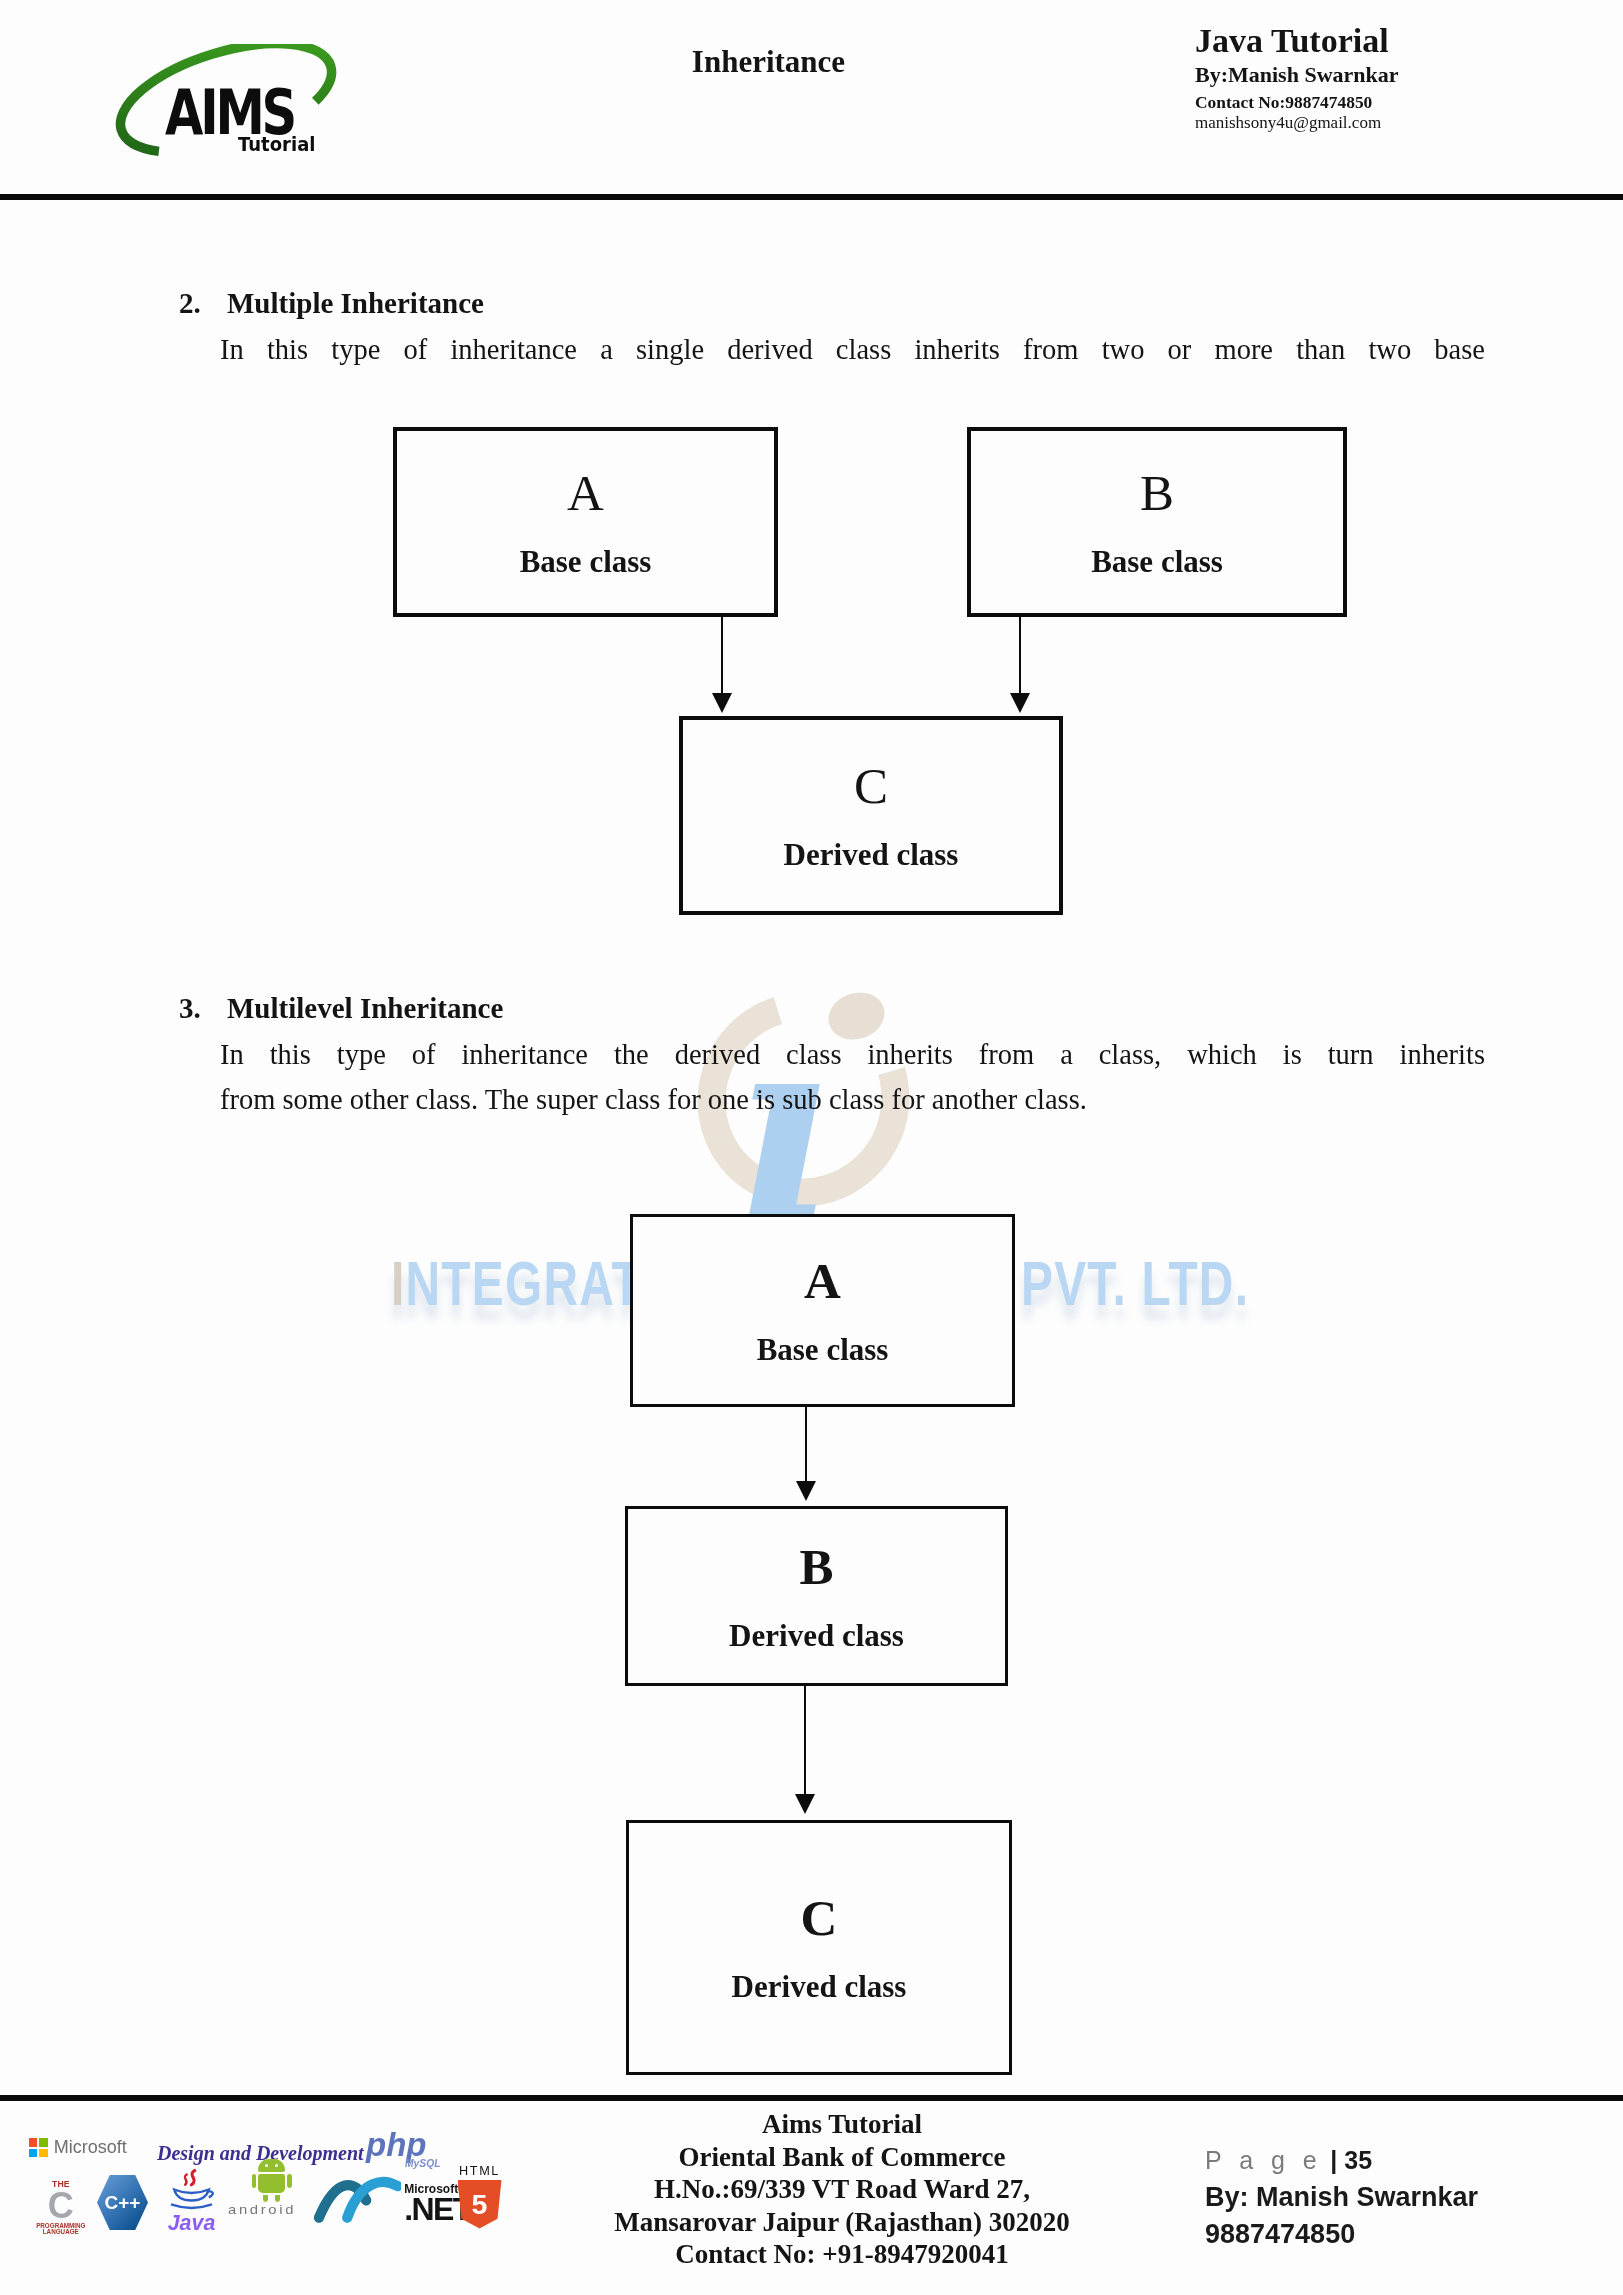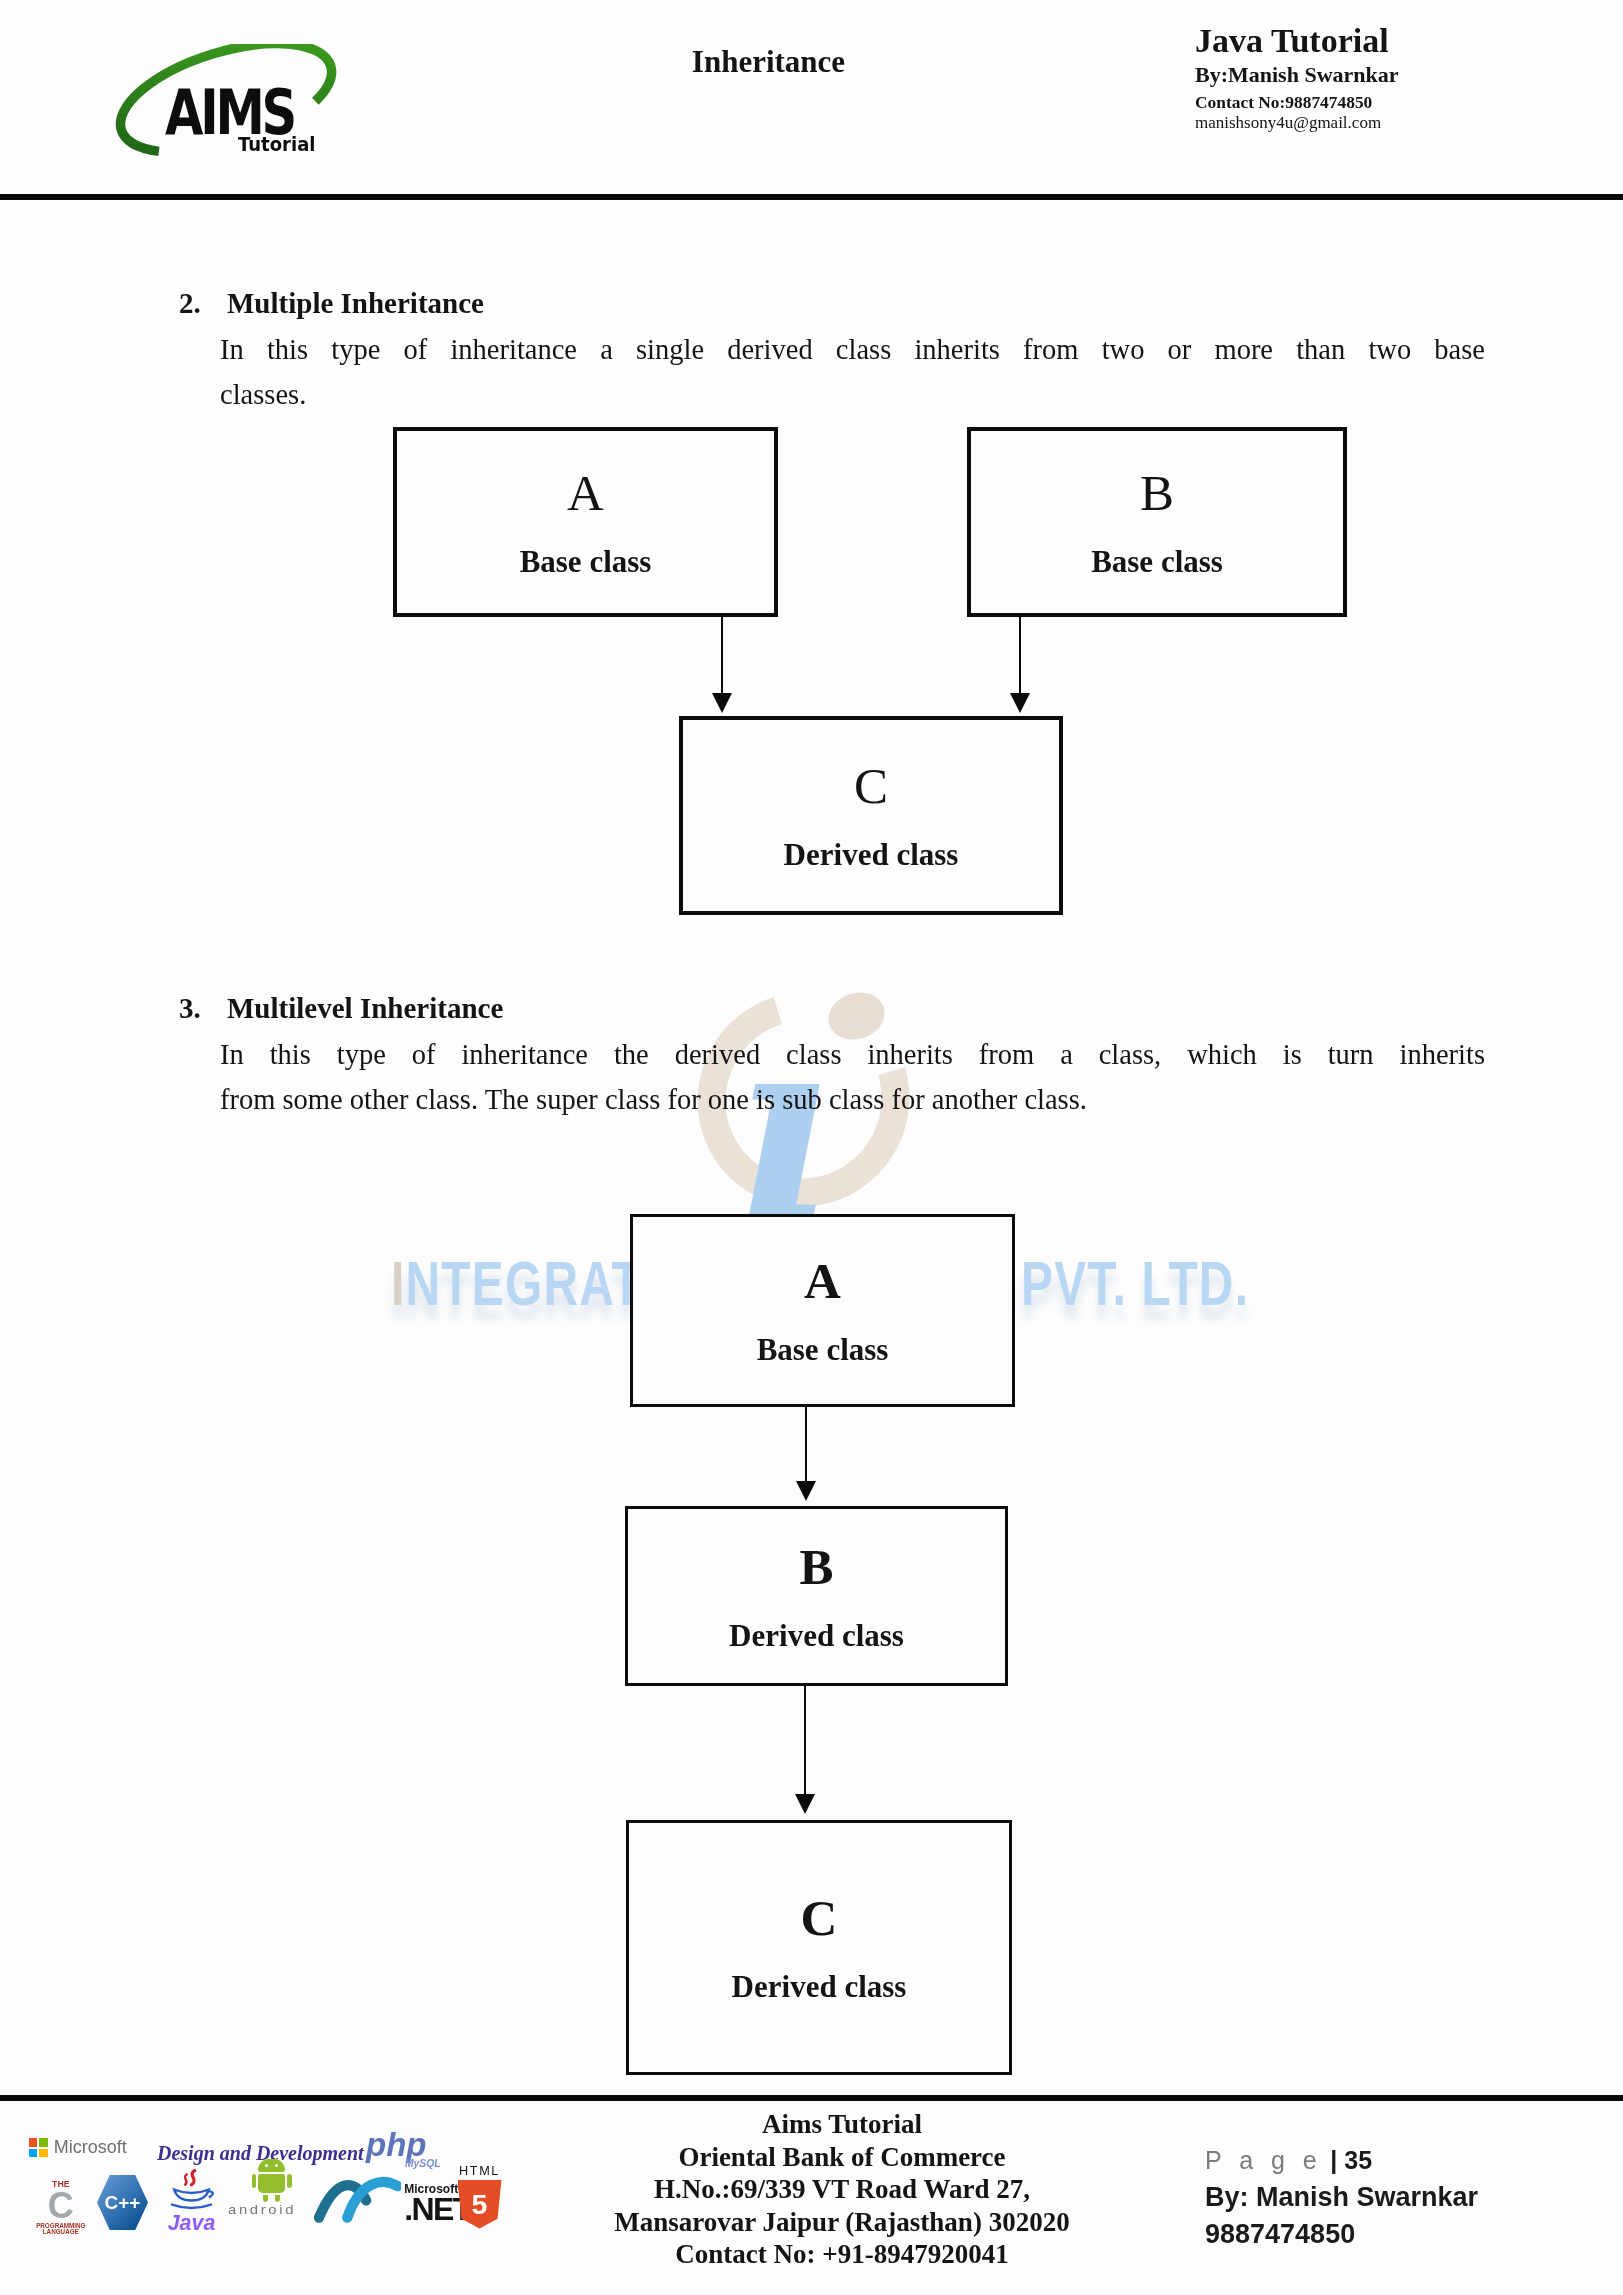--- a/index.html
+++ b/index.html
@@ -168,21 +168,20 @@
     <div class="hm-contact">Contact No:9887474850</div>
     <div class="hm-email">manishsony4u@gmail.com</div>
   </div>
 
   <div class="rule" style="top:194px;"></div>
 
   <div class="sec-num" style="top:287px;">2.</div>
   <div class="sec-head" style="top:287px;">Multiple Inheritance</div>
   <div class="para" style="top:327px;">
     <div class="pline-full">In this type of inheritance a single derived class inherits from two or more than two base</div>
-    <div class="pline">classes.</div>
   </div>
 
   <div class="dbox d1" style="left:393px; top:427px; width:385px; height:190px;">
     <div class="letter">A</div>
     <div class="label">Base class</div>
   </div>
   <div class="dbox d1" style="left:967px; top:427px; width:380px; height:190px;">
     <div class="letter">B</div>
     <div class="label">Base class</div>
   </div>

